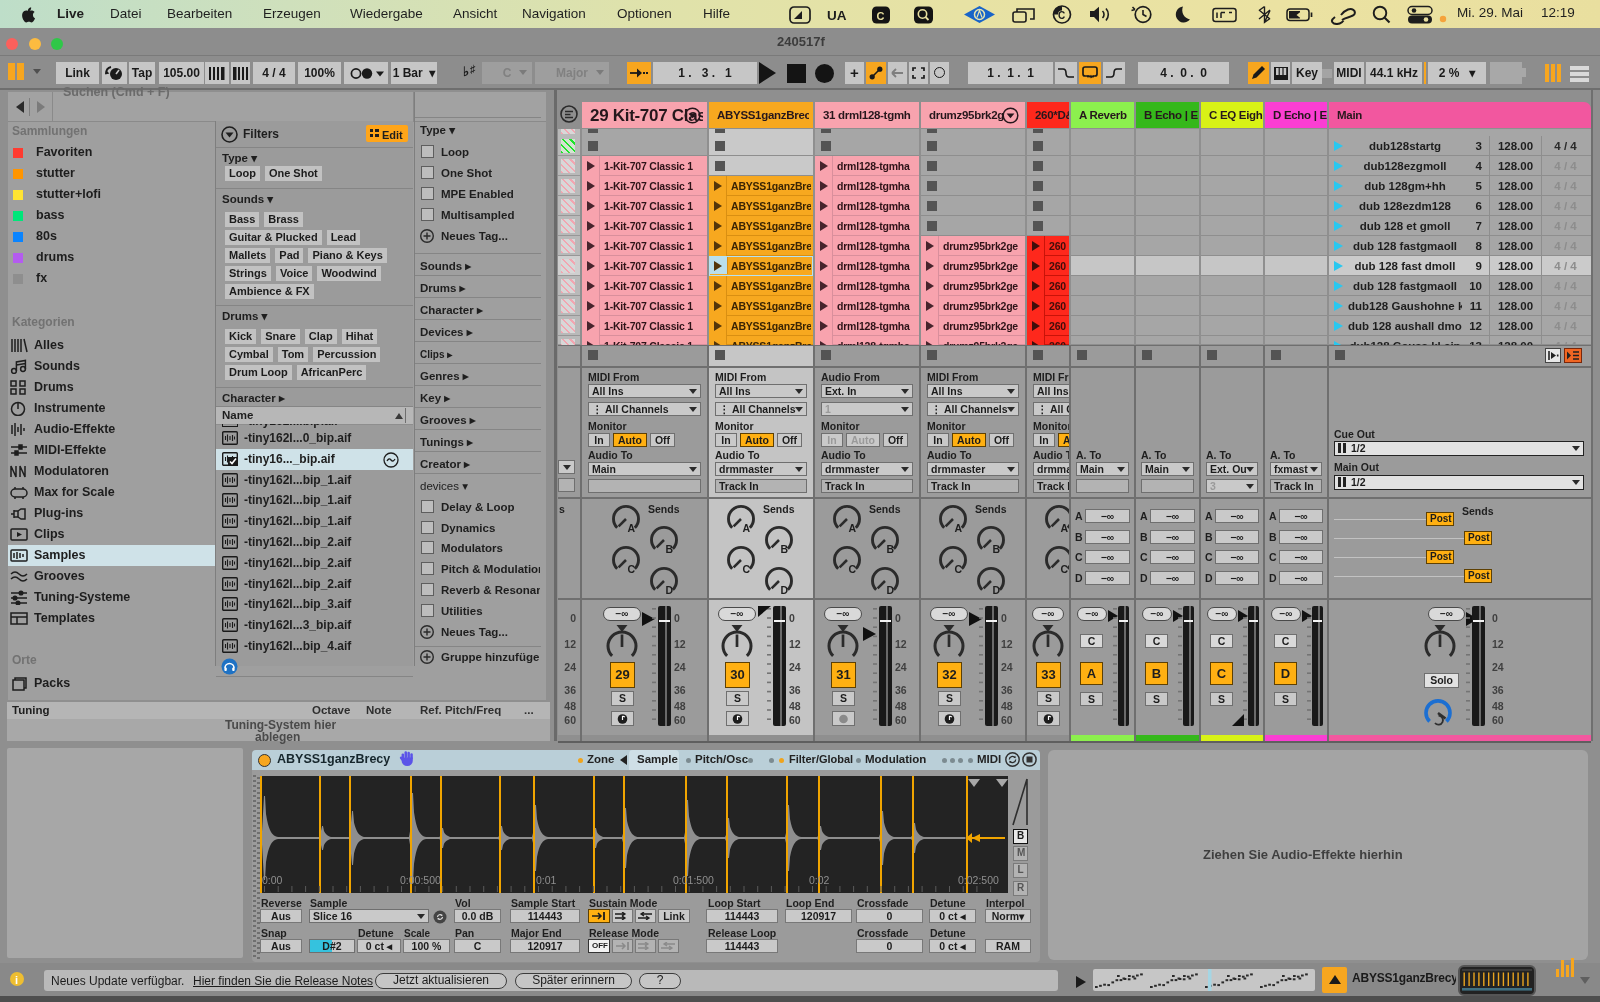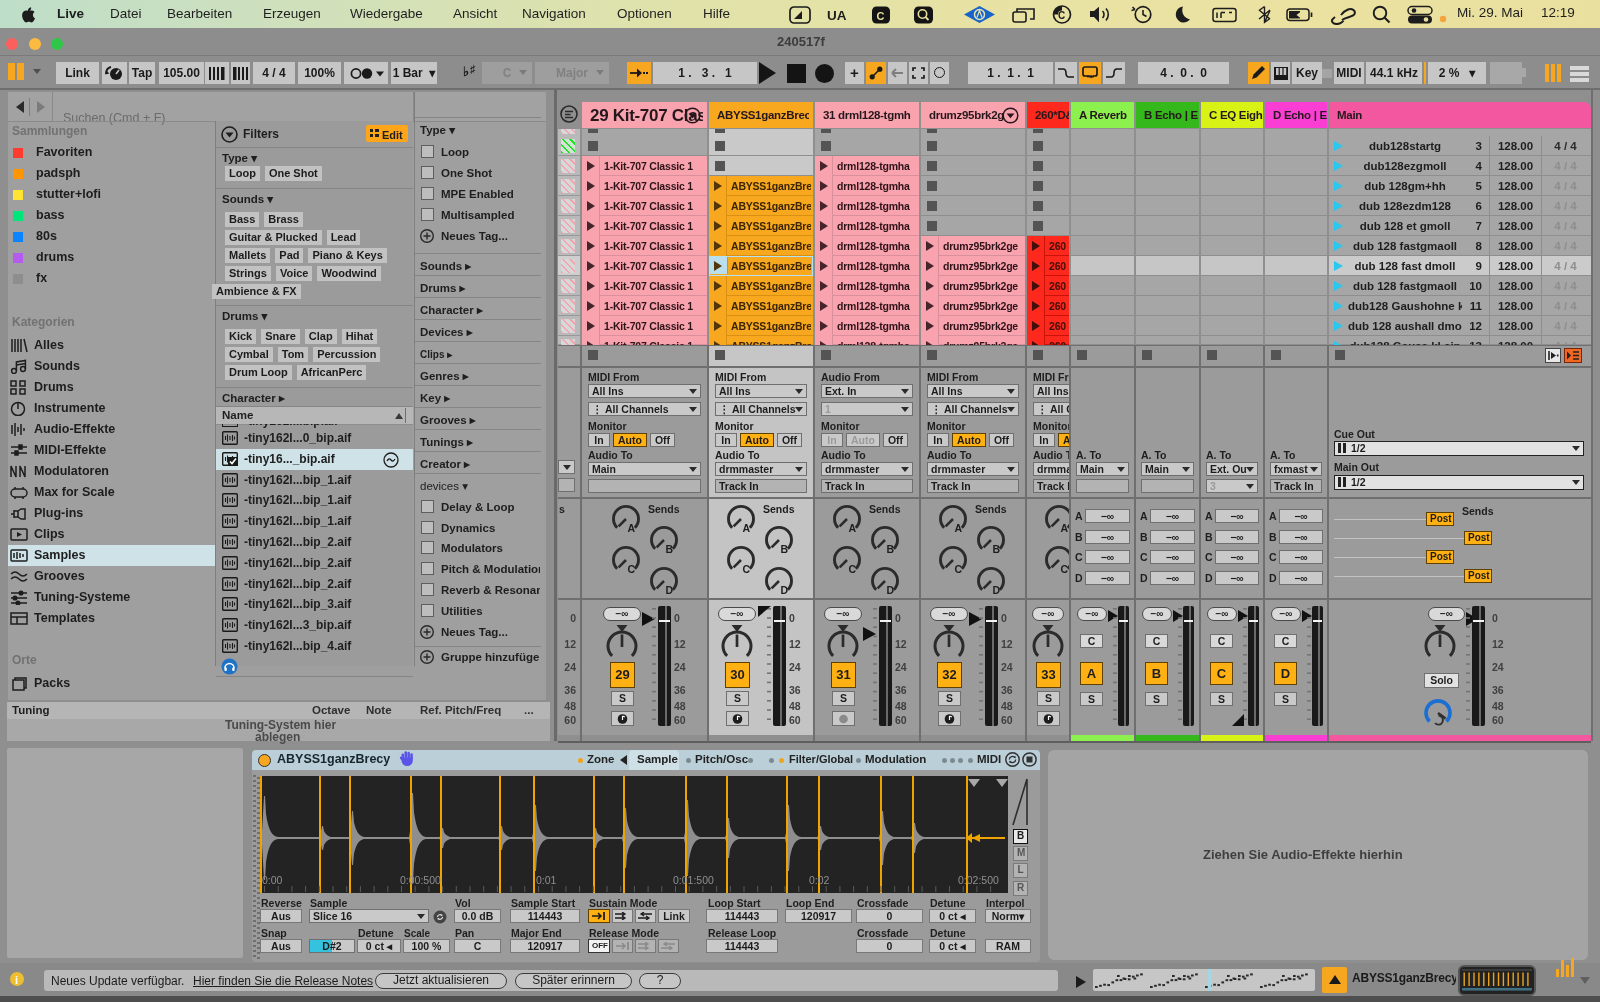--- a/index.html
+++ b/index.html
@@ -207,28 +207,28 @@
 <div class="a" style="left:1570px;top:66px;width:19px;height:4px;background:#d9d9d9"></div>
 <div class="a" style="left:1570px;top:72px;width:19px;height:4px;background:#d9d9d9"></div>
 <div class="a" style="left:1570px;top:78px;width:19px;height:4px;background:#d9d9d9"></div>
 <div class="a" style="left:0px;top:90px;width:1600px;height:654px;background:#8f8f8f"></div>
 <div class="a" style="left:8px;top:122px;width:538px;height:578px;background:#9f9f9f"></div>
 <div class="a" style="left:8px;top:92px;width:538px;height:30px;background:#a2a2a2"></div>
 <div class="a" style="left:16px;top:101px;width:0;height:0;border-top:6px solid transparent;border-bottom:6px solid transparent;border-right:8px solid #2a2a2a"></div>
 <div class="a" style="left:29px;top:98px;width:1px;height:18px;background:#7e7e7e"></div>
 <div class="a" style="left:37px;top:101px;width:0;height:0;border-top:6px solid transparent;border-bottom:6px solid transparent;border-left:8px solid #7b7b7b"></div>
 <div class="a" style="left:52px;top:92px;width:1px;height:30px;background:#8a8a8a"></div>
-<div class="a t" style="left:63px;top:112px;font-size:12.5px;font-weight:400;color:#6b6b6b">Suchen (Cmd + F)</div>
+<div class="a t" style="left:63px;top:86px;font-size:12.5px;font-weight:700;color:#6b6b6b">Suchen (Cmd + F)</div>
 <div class="a" style="left:8px;top:121px;width:538px;height:1px;background:#8a8a8a"></div>
 <div class="a" style="left:413px;top:92px;width:1px;height:30px;background:#8a8a8a"></div>
 <div class="a t" style="left:12px;top:125px;font-size:12px;color:#727272">Sammlungen</div>
 <div class="a" style="left:13px;top:148px;width:10px;height:10px;background:#ff3b30"></div>
 <div class="a t" style="left:36px;top:146px;font-size:12.5px;color:#1d1d1d">Favoriten</div>
 <div class="a" style="left:13px;top:169px;width:10px;height:10px;background:#ff9500"></div>
-<div class="a t" style="left:36px;top:167px;font-size:12.5px;color:#1d1d1d">padsph</div>
+<div class="a t" style="left:36px;top:167px;font-size:12.5px;color:#1d1d1d">stutter</div>
 <div class="a" style="left:13px;top:190px;width:10px;height:10px;background:#ffe433"></div>
 <div class="a t" style="left:36px;top:188px;font-size:12.5px;color:#1d1d1d">stutter+lofi</div>
 <div class="a" style="left:13px;top:211px;width:10px;height:10px;background:#00e67a"></div>
 <div class="a t" style="left:36px;top:209px;font-size:12.5px;color:#1d1d1d">bass</div>
 <div class="a" style="left:13px;top:232px;width:10px;height:10px;background:#0a84ff"></div>
 <div class="a t" style="left:36px;top:230px;font-size:12.5px;color:#1d1d1d">80s</div>
 <div class="a" style="left:13px;top:253px;width:10px;height:10px;background:#b45cf0"></div>
 <div class="a t" style="left:36px;top:251px;font-size:12.5px;color:#1d1d1d">drums</div>
 <div class="a" style="left:13px;top:274px;width:10px;height:10px;background:#8e8e8e"></div>
 <div class="a t" style="left:36px;top:272px;font-size:12.5px;color:#1d1d1d">fx</div>
@@ -379,21 +379,21 @@
 <div class="chiprow" style="left:225px;top:248px">
     <div class="chip">Mallets</div>
     <div class="chip">Pad</div>
     <div class="chip">Piano &amp; Keys</div>
   </div>
 <div class="chiprow" style="left:225px;top:266px">
     <div class="chip">Strings</div>
     <div class="chip">Voice</div>
     <div class="chip">Woodwind</div>
   </div>
-<div class="chiprow" style="left:212px;top:284px">
+<div class="chiprow" style="left:225px;top:284px">
     <div class="chip">Ambience &amp; FX</div>
   </div>
 <div class="a" style="left:216px;top:305px;width:197px;height:1px;background:#858585"></div>
 <div class="a t" style="left:222px;top:310px;font-size:11.5px">Drums ▾</div>
 <div class="chiprow" style="left:225px;top:329px">
     <div class="chip">Kick</div>
     <div class="chip">Snare</div>
     <div class="chip">Clap</div>
     <div class="chip">Hihat</div>
   </div>

